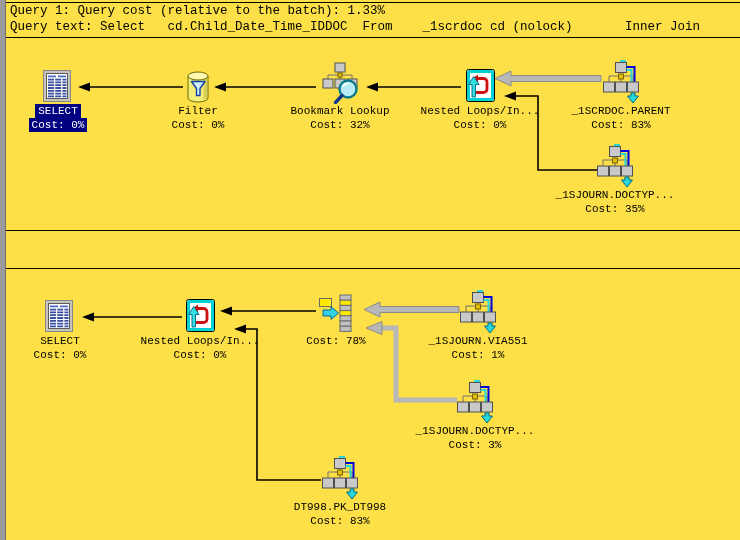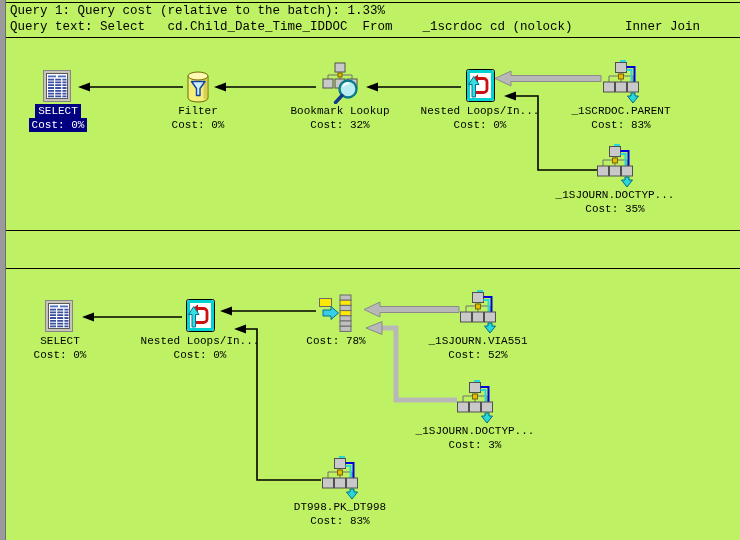--- a/index.html
+++ b/index.html
@@ -1,18 +1,18 @@
 <!DOCTYPE html>
 <html><head>
 <meta charset="utf-8">
 <style>
   html,body { margin:0; padding:0; background:#ffffff; }
   #root {
     position:relative; width:740px; height:540px; overflow:hidden;
-    background:#bef264;
+    background:#fde047;
     font-family:"Liberation Mono","DejaVu Sans Mono",monospace;
     color:#000;
   }
   .left-strip {
     position:absolute; left:0; top:0; width:6px; height:540px;
     background:#9a9a9a; border-right:1px solid #6f6f6f; box-sizing:border-box;
   }
   .hline { position:absolute; left:6px; right:0; height:1px; background:#000; }
   .qtitle, .qtext {
     position:absolute; left:10px; white-space:pre;
@@ -255,21 +255,21 @@
         <rect x="17.5" y="14" width="5" height="5" fill="#e0c000" stroke="#7a6000"></rect>
         <path d="M25.5,7 h8 v15" fill="none" stroke="#0000dd" stroke-width="2"></path>
         <path d="M25.5,10 h5 v12" fill="none" stroke="#28d8d8" stroke-width="2"></path>
         <rect x="2.5" y="22" width="11" height="10" fill="#c9c9c9" stroke="#505050"></rect>
         <rect x="14.5" y="22" width="11" height="10" fill="#c9c9c9" stroke="#505050"></rect>
         <rect x="26.5" y="22" width="11" height="10" fill="#c9c9c9" stroke="#505050"></rect>
         <polygon points="30,33 34,33 34,36 37.5,36 32,43 26.5,36 30,36" fill="#28d8d8" stroke="#006a8a"></polygon>
       </svg>
     </div>
     <span class="nlabel">_1SJOURN.VIA551</span>
-    <span class="ncost">Cost: 52%</span>
+    <span class="ncost">Cost: 1%</span>
   </div>
 
   <div class="node" style="left:390px; top:382px">
     <div class="icon-box">
       <svg width="40" height="44" viewBox="0 0 40 44">
         <rect x="19" y="0" width="6" height="4" fill="#28d8d8"></rect>
         <rect x="14.5" y="2.5" width="11" height="10" fill="#c9c9c9" stroke="#505050"></rect>
         <path d="M20,12.5 v3.5 M8,16 h24 M8,16 v6 M20,16 v6 M32,16 v6" stroke="#707070" fill="none"></path>
         <rect x="17.5" y="14" width="5" height="5" fill="#e0c000" stroke="#7a6000"></rect>
         <path d="M25.5,7 h8 v15" fill="none" stroke="#0000dd" stroke-width="2"></path>

